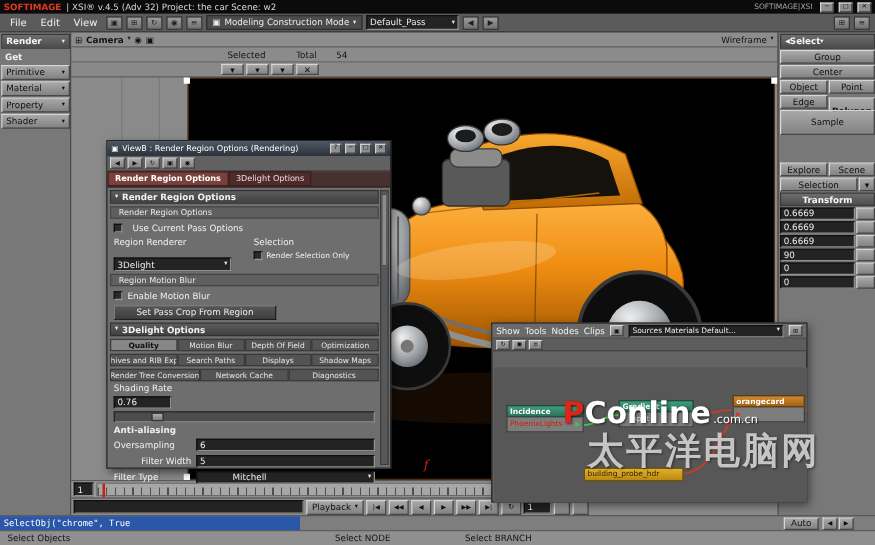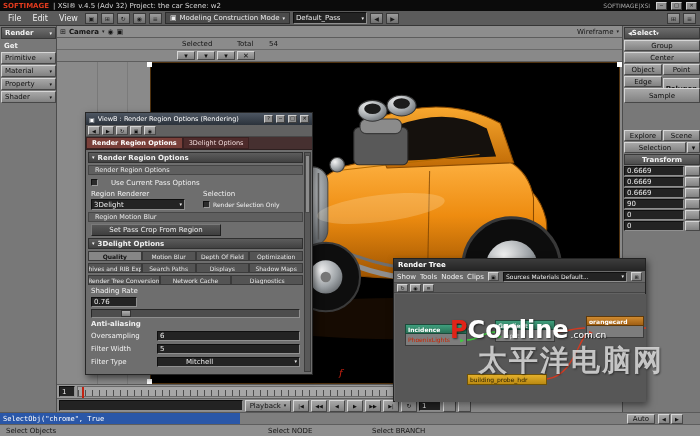--- a/index.html
+++ b/index.html
@@ -216,21 +216,21 @@
       </div>
     <div class="b abs" style="left:40px;top:38px;width:37px;height:11px;">
         <span>Point</span>
       </div>
     <div class="b abs" style="left:1px;top:50px;width:38px;height:11px;">
         <span>Edge</span>
       </div>
     <div class="b abs" style="left:40px;top:52px;width:37px;height:22px;font-weight:bold;">
         <span>Polygon</span>
       </div>
-    <div class="b abs" style="left:1px;top:62px;width:76px;height:15px;">
+    <div class="b abs" style="left:1px;top:62px;width:76px;height:20px;">
         <span>Sample</span>
       </div>
     <div class="b abs" style="left:1px;top:104px;width:38px;height:11px;">
         <span>Explore</span>
       </div>
     <div class="b abs" style="left:40px;top:104px;width:37px;height:11px;">
         <span>Scene</span>
       </div>
     <div class="b abs" style="left:1px;top:116px;width:62px;height:11px;">
         <span>Selection</span>
@@ -333,43 +333,47 @@
       <span class="maintab">3Delight Options</span>
     </div>
     <div style="position:absolute;left:2px;top:39px;right:9px;bottom:2px;display:flex;flex-direction:column;gap:2px;">
       <div class="sect">
         <span class="tri">▾</span>
         <span>Render Region Options</span>
       </div>
       <div class="grp">
           <span>Render Region Options</span>
         </div>
-      <div class="row" style="height:11px;gap:13px;padding:0 3px;flex:none;">
+      <div class="row" style="height:11px;gap:8px;padding:0 3px;flex:none;">
         <span class="cb"></span>
         <span class="lbl">Use Current Pass Options</span>
       </div>
       <div class="row" style="align-items:flex-start;gap:8px;padding:0 3px;flex:none;">
         <div style="width:104px;">
           <div class="lbl">Region Renderer</div>
-          <div class="fld" style="width:94px;height:11px;margin-top:1px;gap:35px;">
+          <div class="fld" style="width:94px;height:11px;margin-top:8px;gap:35px;">
             <span style="flex:1">3Delight</span>
             <span class="tri">▾</span>
           </div>
         </div>
         <div style="flex:1">
           <div class="lbl">Selection</div>
           <div class="row" style="gap:3px;margin-top:3px;">
             <span class="cb"></span>
             <span class="lbl" style="font-size:6px;">Render Selection Only</span>
           </div>
         </div>
       </div>
       <div class="grp">
           <span>Region Motion Blur</span>
         </div>
+      <div class="row" style="height:11px;gap:4px;padding:0 3px;flex:none;">
+        <span class="cb"></span>
+        <span class="lbl">Enable Motion Blur</span>
+      </div>
       <div class="bd" style="width:130px;height:12px;margin-left:3px;flex:none;">
           <span>Set Pass Crop From Region</span>
         </div>
       <div class="sect">
         <span class="tri">▾</span>
         <span>3Delight Options</span>
       </div>
       <div class="row" style="gap:0;flex:none;">
         <span class="stab active">Quality</span>
         <span class="stab">Motion Blur</span>
@@ -395,42 +399,39 @@
         <div style="position:absolute;left:14%;top:0;width:10px;height:7px;background:linear-gradient(#b0b0b0,#7e7e7e);border:1px solid #333;"></div>
       </div>
       <div class="lbl" style="padding-left:3px;font-weight:bold;flex:none;">Anti-aliasing</div>
       <div class="row" style="height:11px;gap:4px;padding:0 3px;flex:none;">
         <span class="lbl" style="width:62px;">Oversampling</span>
         <div class="fld" style="flex:1;height:10px;">
             <span>6</span>
           </div>
       </div>
       <div class="row" style="height:11px;gap:4px;padding:0 3px;flex:none;">
-        <span class="lbl" style="width:62px;">Filter Width</span>
+        <span class="lbl" style="width:62px;text-align:right;">Filter Width</span>
         <div class="fld" style="flex:1;height:10px;">
             <span>5</span>
           </div>
       </div>
       <div class="row" style="height:11px;gap:4px;padding:0 3px;flex:none;">
         <span class="lbl" style="width:62px;">Filter Type</span>
         <div class="fld" style="flex:1;height:10px;padding-left:28px;">
           <span style="flex:1">Mitchell</span>
           <span class="tri">▾</span>
         </div>
       </div>
     </div>
     <div style="position:absolute;right:1px;top:39px;bottom:2px;width:7px;background:#585858;border:1px solid #3c3c3c;">
       <div style="position:absolute;left:0;top:2px;width:5px;height:58px;background:#8d8d8d;border:1px solid #4a4a4a;"></div>
     </div>
   </div>
 
   <div class="abs" style="left:393px;top:258px;width:253px;height:144px;background:#636363;border:1px solid #222;box-shadow:2px 3px 7px rgba(0,0,0,.5);z-index:30;">
-    <div style="height:12px;background:linear-gradient(#3c3c3c,#242424);color:#fff;display:flex;align-items:center;padding:0 4px;font-size:7px;font-weight:bold;">
-      <span>Render Tree</span>
-    </div>
     <div style="height:12px;background:#6a6a6a;border-bottom:1px solid #4b4b4b;display:flex;align-items:center;gap:4px;padding:0 3px;">
       <span class="lbl">Show</span>
       <span class="lbl">Tools</span>
       <span class="lbl">Nodes</span>
       <span class="lbl">Clips</span>
       <span class="b icon" style="width:11px;height:9px;font-size:5px;">▣</span>
       <div class="fld" style="flex:1;height:10px;font-size:6px;">
         <span style="flex:1;overflow:hidden;">Sources Materials Default...</span>
         <span class="tri">▾</span>
       </div>
@@ -472,16 +473,16 @@
         <span>building_probe_hdr</span>
       </div>
     </div>
   </div>
 
   <div class="abs" style="left:450px;top:318px;width:248px;z-index:60;pointer-events:none;">
     <div class="row" style="gap:2px;align-items:baseline;">
       <span class="wm-brand">PConline</span>
       <span style="font-size:9px;color:#fff;text-shadow:1px 1px 1px rgba(0,0,0,.6);">.com.cn</span>
     </div>
-    <div class="wm-cn" style="margin-top:4px;margin-left:28px;">太平洋电脑网</div>
+    <div class="wm-cn" style="margin-top:4px;margin-left:20px;">太平洋电脑网</div>
   </div>
 
 </div>
 
 </body></html>

